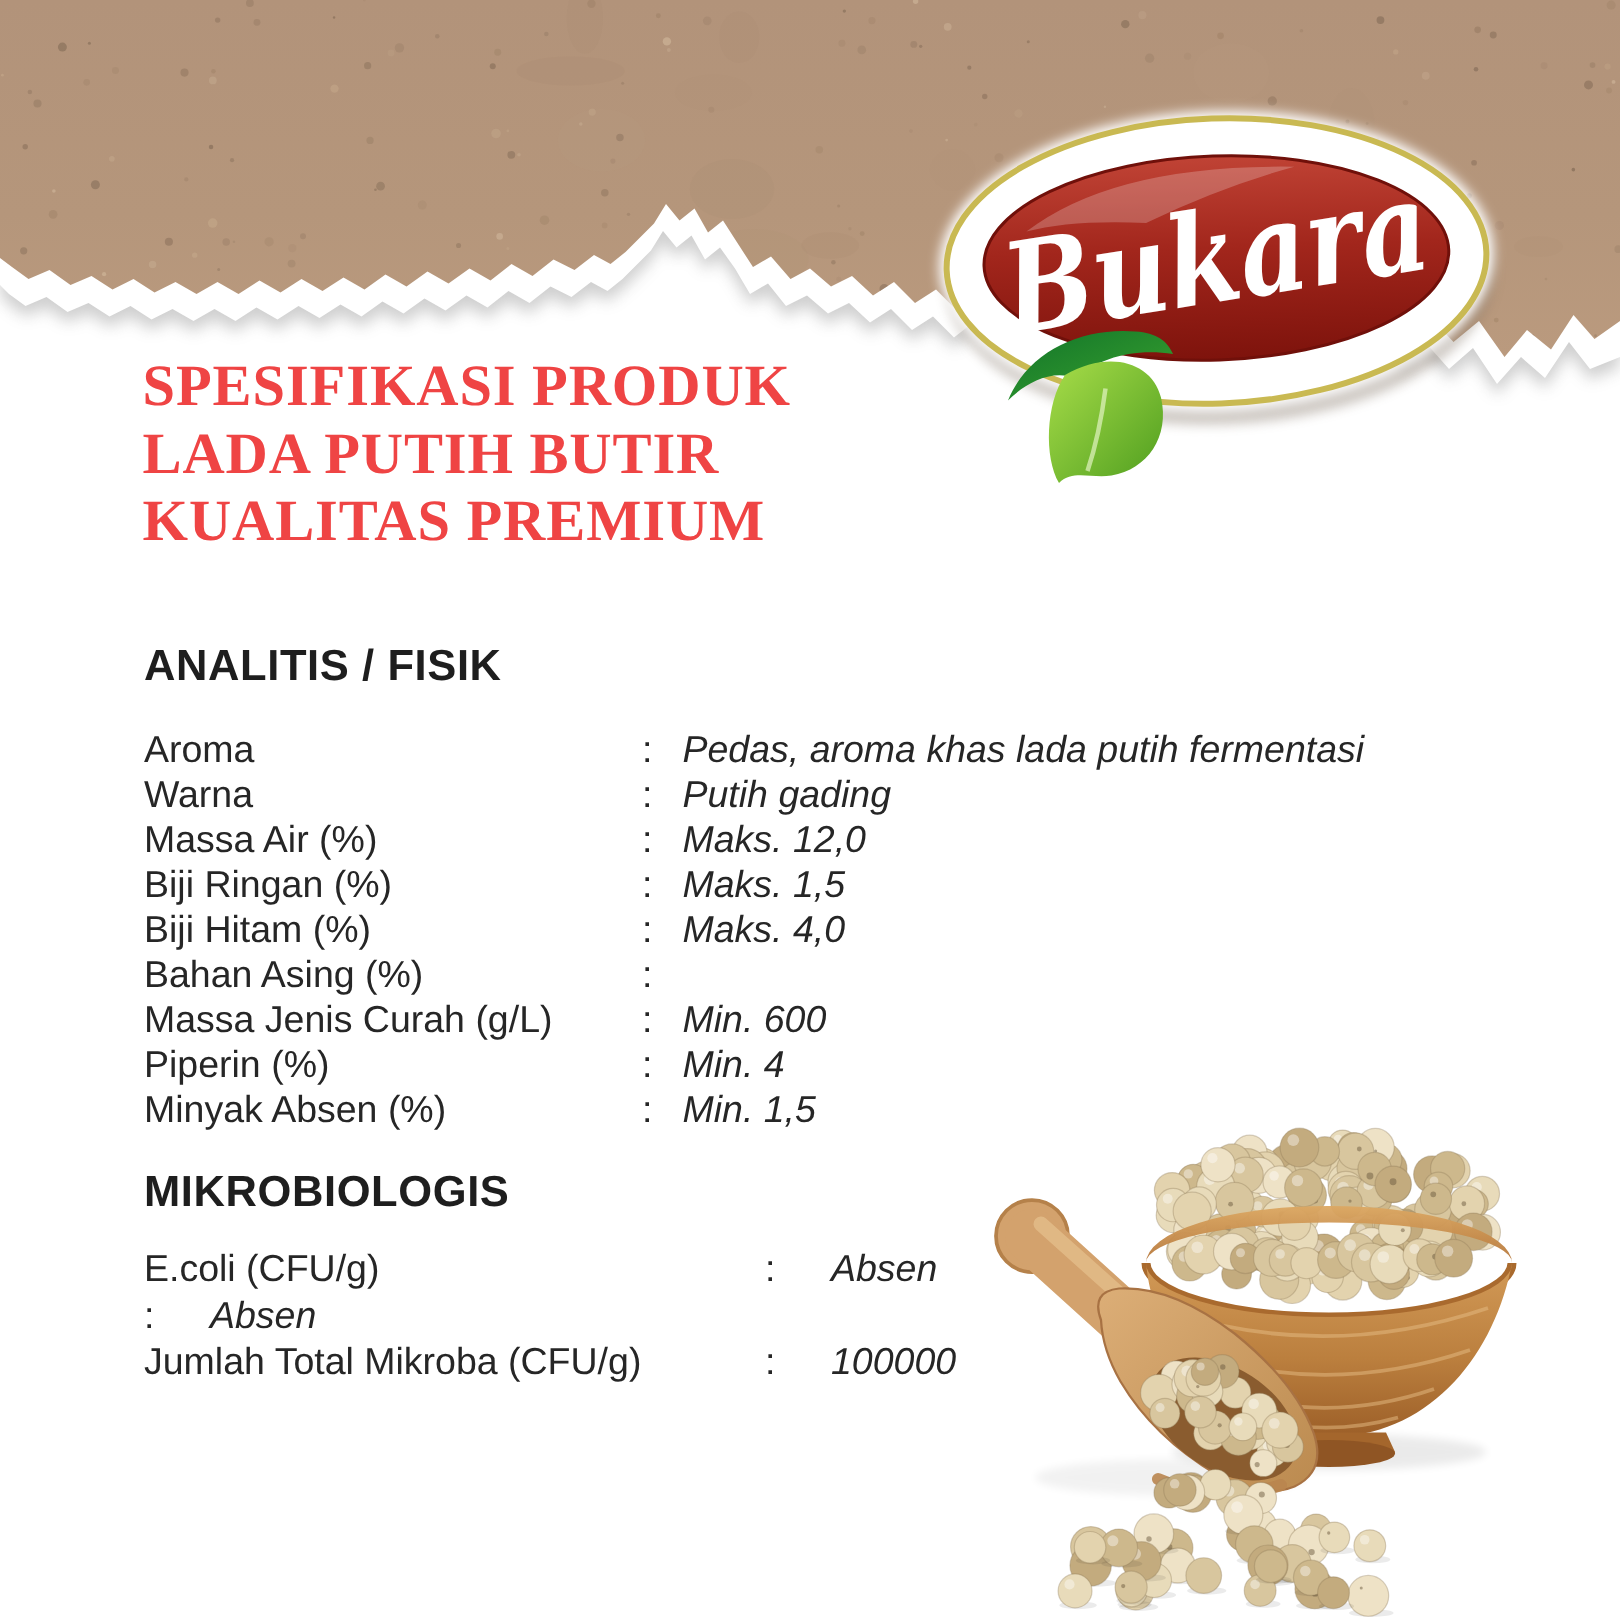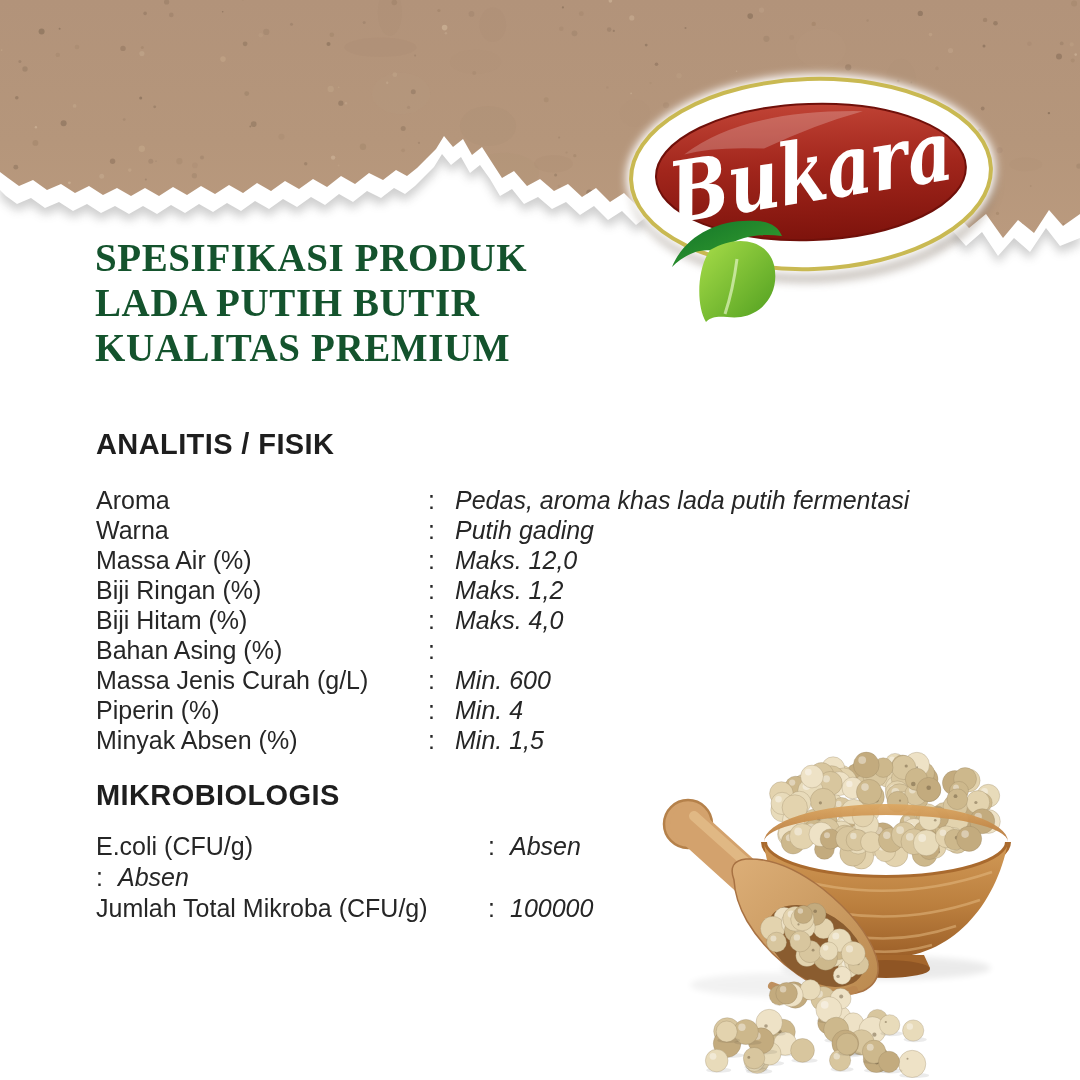--- a/index.html
+++ b/index.html
@@ -6,33 +6,33 @@
   .page{
     position:relative;width:1080px;height:1080px;background:#ffffff;
     overflow:hidden;font-family:"Liberation Sans",sans-serif;color:#232323;
     margin:0 auto;
   }
   .hdr-svg{position:absolute;left:0;top:0;z-index:1;}
   .logo-wrap{position:absolute;left:615px;top:55px;width:400px;height:300px;z-index:3;}
   .title{
     position:absolute;left:95px;top:235px;z-index:2;margin:0;
     font-family:"Liberation Serif",serif;font-weight:700;
-    font-size:39px;line-height:45px;letter-spacing:0.6px;color:#14532d;
+    font-size:39px;line-height:45px;letter-spacing:0.6px;color:#ef4444;
   }
   .sec-head{
     position:absolute;left:96px;z-index:2;margin:0;
     font-size:29px;font-weight:700;letter-spacing:0.4px;color:#1e1e1e;
   }
   .sec-head.analitis{top:428px;text-align:right;}
   .sec-head.mikro{top:779px;}
   .spec-table{position:absolute;left:96px;z-index:2;width:920px;display:flex;flex-direction:column;}
   .spec-table.analitis{top:485px;}
   .spec-table.mikro{top:831px;}
   .row{display:flex;height:30px;align-items:baseline;font-size:25px;line-height:30px;color:#262626;}
-  .spec-table.mikro .row{height:31px;line-height:31px;}
+  .spec-table.mikro .row{height:31px;line-height:31px;gap:22px;}
   .row .lbl{flex:0 0 332px;white-space:nowrap;}
   .spec-table.mikro .row .lbl{flex:0 0 392px;}
   .row .sep{flex:0 0 27px;text-align:left;}
   .spec-table.mikro .row .sep{flex:0 0 22px;}
   .row .val{flex:1;white-space:nowrap;font-style:italic;}
   .photo-wrap{position:absolute;left:630px;top:750px;width:455px;height:330px;z-index:2;}
 </style>
 </head>
 <body>
 
@@ -307,21 +307,21 @@
       <span class="val">Putih gading</span>
     </div>
     <div class="row">
       <span class="lbl">Massa Air (%)</span>
       <span class="sep">:</span>
       <span class="val">Maks. 12,0</span>
     </div>
     <div class="row">
       <span class="lbl">Biji Ringan (%)</span>
       <span class="sep">:</span>
-      <span class="val">Maks. 1,2</span>
+      <span class="val">Maks. 1,5</span>
     </div>
     <div class="row">
       <span class="lbl">Biji Hitam (%)</span>
       <span class="sep">:</span>
       <span class="val">Maks. 4,0</span>
     </div>
     <div class="row">
       <span class="lbl">Bahan Asing (%)</span>
       <span class="sep">:</span>
     </div>

